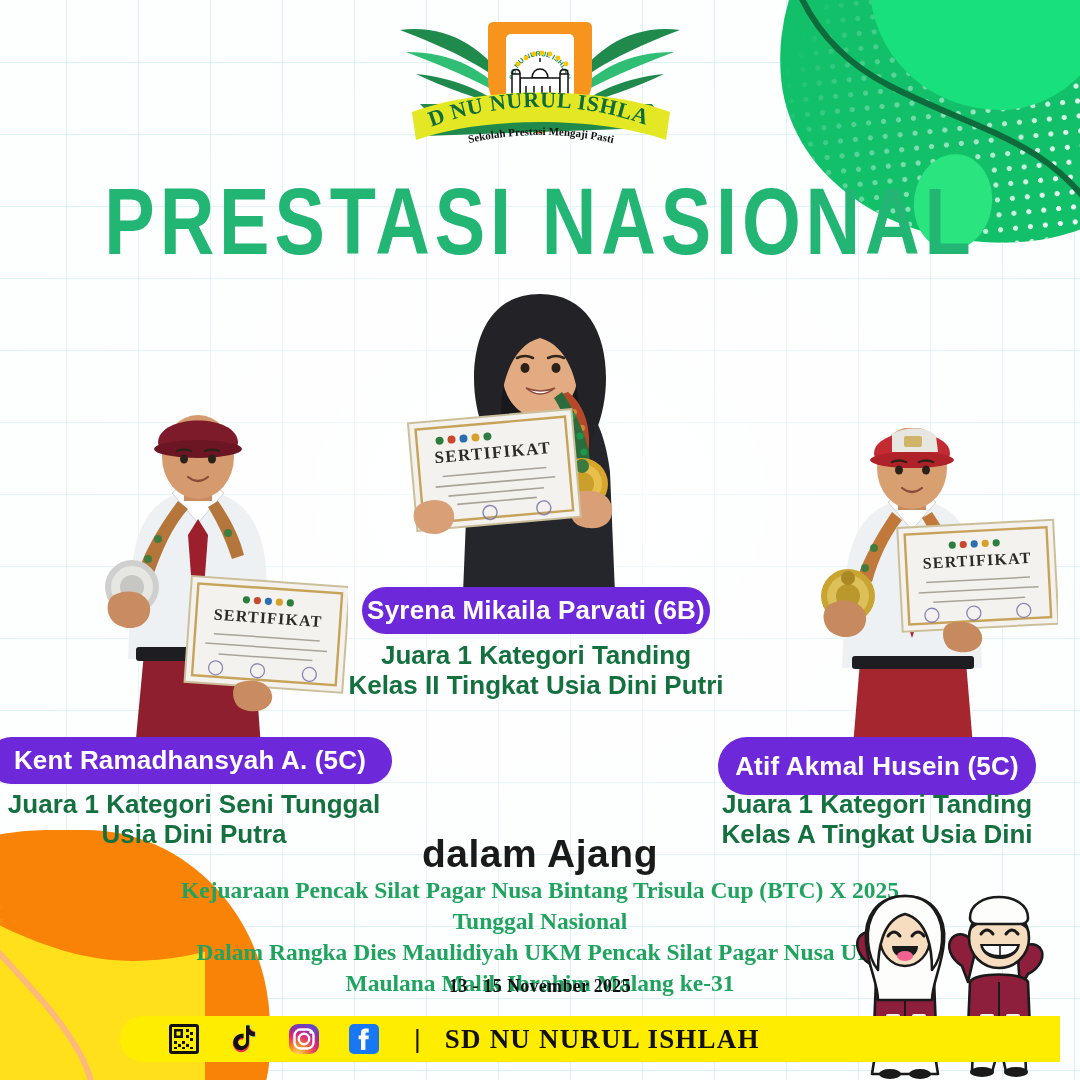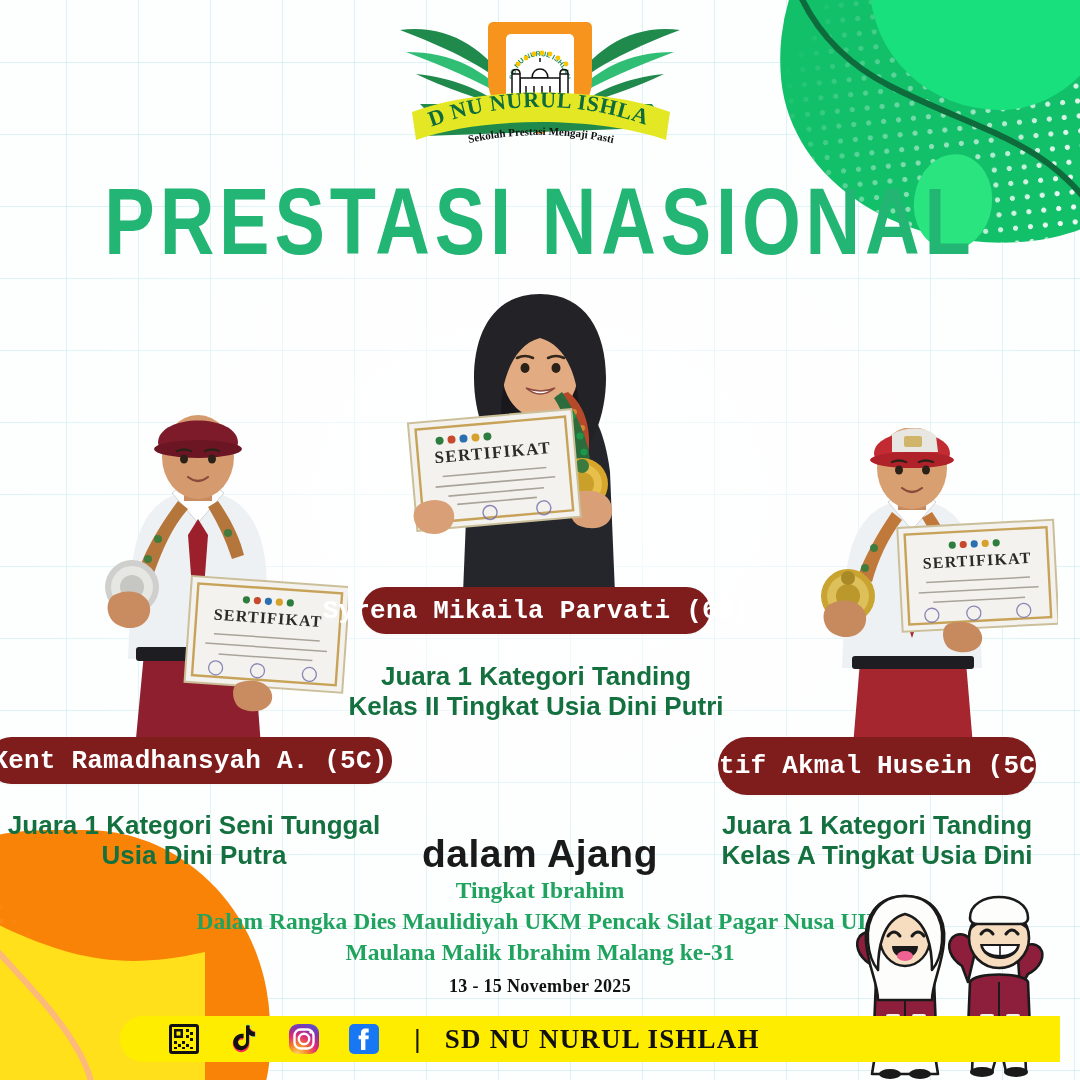--- a/index.html
+++ b/index.html
@@ -105,38 +105,36 @@
   
   .photo{position:absolute;}
   .photo svg{display:block;}
   .photo-left{left:48px;top:415px;width:300px;height:345px;}
   .photo-center{left:390px;top:288px;width:300px;height:330px;}
   .photo-right{left:768px;top:428px;width:290px;height:330px;}
 
   
   .badge{
     position:absolute;
-    background:#7f1d1d;
+    background:#6d28d9;
     color:#ffffff;
     border-radius:40px;
     font-size:26px;font-weight:700;
     letter-spacing:.2px;
     display:flex;align-items:center;justify-content:center;
     box-shadow:0 2px 0 rgba(0,0,0,.02);
     white-space:nowrap;
-    font-family:Liberation Mono, monospace;
   }
   .caption{
     position:absolute;
     color:#14713f;
     font-size:26px;font-weight:700;
     line-height:1.17;
     text-align:center;
     white-space:pre-line;
-    margin-top:21px;
   }
 
   .badge-center{left:362px;top:587px;width:348px;height:47px;}
   .caption-center{left:330px;top:640px;width:412px;}
 
   .badge-left{left:-12px;top:737px;width:404px;height:47px;}
   .caption-left{left:-8px;top:789px;width:404px;}
 
   .badge-right{left:718px;top:737px;width:318px;height:58px;}
   .caption-right{left:700px;top:789px;width:354px;}
@@ -515,21 +513,22 @@
   <div class="caption caption-left">Juara 1 Kategori Seni Tunggal
 Usia Dini Putra</div>
 
   <div class="badge badge-right">Atif Akmal Husein (5C)</div>
   <div class="caption caption-right">Juara 1 Kategori Tanding
 Kelas A Tingkat Usia Dini</div>
 
   <div class="dalam-ajang">dalam Ajang</div>
 
   <div class="event-lines">
-    <div>Tingkat Ibrahim</div>
+    <div>Kejuaraan Pencak Silat Pagar Nusa Bintang Trisula Cup (BTC) X 2025</div>
+    <div>Tunggal Nasional</div>
     <div>Dalam Rangka Dies Maulidiyah UKM Pencak Silat Pagar Nusa UIN</div>
     <div>Maulana Malik Ibrahim Malang ke-31</div>
   </div>
 
   <div class="event-date">13 - 15 November 2025</div>
 
   <div class="mascots">
     <svg viewBox="0 0 236 196" width="236" height="196">
 
       <g>

